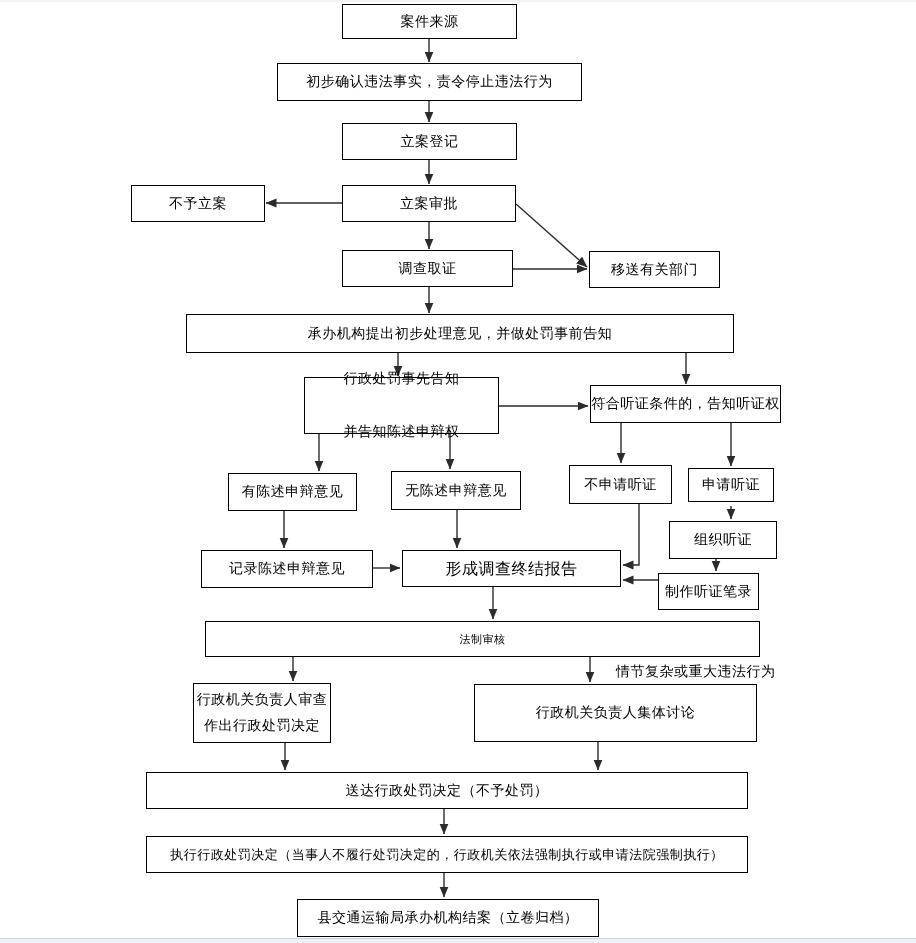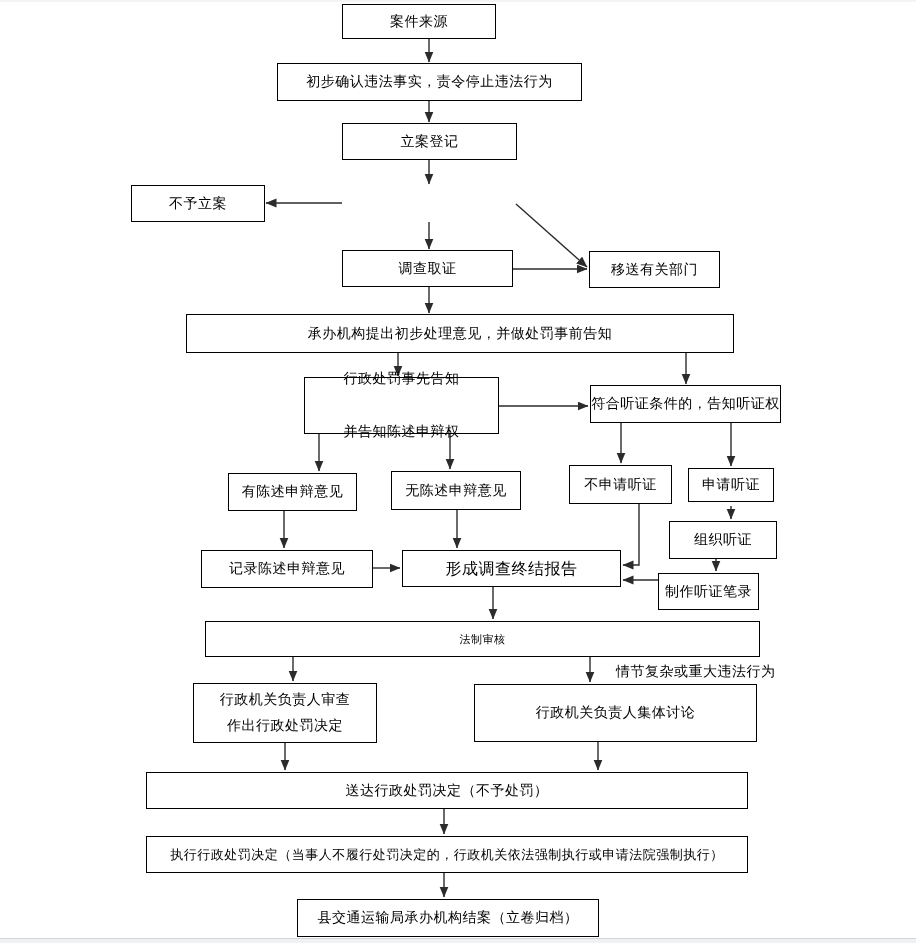--- a/index.html
+++ b/index.html
@@ -85,31 +85,34 @@
         <polyline points="493,587 493,619" fill="none" stroke="#2b2b2b" stroke-width="1.4" marker-end="url(#arrowhead)"></polyline>
         <polyline points="293,657 293,681" fill="none" stroke="#2b2b2b" stroke-width="1.4" marker-end="url(#arrowhead)"></polyline>
         <polyline points="590,657 590,682" fill="none" stroke="#2b2b2b" stroke-width="1.4" marker-end="url(#arrowhead)"></polyline>
         <polyline points="285,743 285,770" fill="none" stroke="#2b2b2b" stroke-width="1.4" marker-end="url(#arrowhead)"></polyline>
         <polyline points="598,742 598,770" fill="none" stroke="#2b2b2b" stroke-width="1.4" marker-end="url(#arrowhead)"></polyline>
         <polyline points="444,809 444,834" fill="none" stroke="#2b2b2b" stroke-width="1.4" marker-end="url(#arrowhead)"></polyline>
         <polyline points="444,873 444,897" fill="none" stroke="#2b2b2b" stroke-width="1.4" marker-end="url(#arrowhead)"></polyline>
       </g>
   </svg>
   <div class="page-bottom-edge"></div>
-<div class="node" style="left: 342px; top: 4px; width: 154px; height: 35px; font-size: 14px; border-color: rgb(0, 0, 0); color: rgb(0, 0, 0);">
+<div class="node" style="left: 342px; top: 4px; width: 175px; height: 35px; font-size: 14px; border-color: rgb(0, 0, 0); color: rgb(0, 0, 0);">
       <div class="node-line">案件来源</div>
     </div>
     <div class="node" style="left: 277px; top: 63px; width: 305px; height: 38px; font-size: 14px; border-color: rgb(0, 0, 0); color: rgb(0, 0, 0);">
       <div class="node-line">初步确认违法事实，责令停止违法行为</div>
     </div>
     <div class="node" style="left: 342px; top: 123px; width: 175px; height: 37px; font-size: 14px; border-color: rgb(0, 0, 0); color: rgb(0, 0, 0);">
       <div class="node-line">立案登记</div>
     </div>
     <div class="node" style="left: 131px; top: 185px; width: 134px; height: 37px; font-size: 14px; border-color: rgb(0, 0, 0); color: rgb(0, 0, 0);">
       <div class="node-line">不予立案</div>
+    </div>
+    <div class="node" style="left: 342px; top: 185px; width: 174px; height: 37px; font-size: 14px; border-color: rgb(0, 0, 0); color: rgb(0, 0, 0);">
+      <div class="node-line">立案审批</div>
     </div>
     <div class="node" style="left: 342px; top: 250px; width: 171px; height: 37px; font-size: 14px; border-color: rgb(0, 0, 0); color: rgb(0, 0, 0);">
       <div class="node-line">调查取证</div>
     </div>
     <div class="node" style="left: 589px; top: 251px; width: 131px; height: 37px; font-size: 14px; border-color: rgb(0, 0, 0); color: rgb(0, 0, 0);">
       <div class="node-line">移送有关部门</div>
     </div>
     <div class="node" style="left: 186px; top: 314px; width: 548px; height: 39px; font-size: 14px; border-color: rgb(0, 0, 0); color: rgb(0, 0, 0);">
       <div class="node-line">承办机构提出初步处理意见，并做处罚事前告知</div>
     </div>
@@ -140,21 +143,21 @@
     </div>
     <div class="node" style="left: 402px; top: 550px; width: 219px; height: 37px; font-size: 16px; border-color: rgb(0, 0, 0); color: rgb(0, 0, 0);">
       <div class="node-line">形成调查终结报告</div>
     </div>
     <div class="node" style="left: 658px; top: 573px; width: 101px; height: 37px; font-size: 14px; border-color: rgb(0, 0, 0); color: rgb(0, 0, 0);">
       <div class="node-line">制作听证笔录</div>
     </div>
     <div class="node" style="left: 205px; top: 621px; width: 555px; height: 36px; font-size: 11px; border-color: rgb(0, 0, 0); color: rgb(0, 0, 0);">
       <div class="node-line">法制审核</div>
     </div>
-    <div class="node" style="left: 193px; top: 683px; width: 184px; height: 60px; font-size: 14px; border-color: rgb(0, 0, 0); color: rgb(0, 0, 0);">
+    <div class="node" style="left: 193px; top: 683px; width: 138px; height: 60px; font-size: 14px; border-color: rgb(0, 0, 0); color: rgb(0, 0, 0);">
       <div class="node-line">行政机关负责人审查</div>
       <div class="node-line">作出行政处罚决定</div>
     </div>
     <div class="node" style="left: 474px; top: 684px; width: 283px; height: 58px; font-size: 14px; border-color: rgb(0, 0, 0); color: rgb(0, 0, 0);">
       <div class="node-line">行政机关负责人集体讨论</div>
     </div>
     <div class="node" style="left: 146px; top: 772px; width: 602px; height: 37px; font-size: 14px; border-color: rgb(0, 0, 0); color: rgb(0, 0, 0);">
       <div class="node-line">送达行政处罚决定（不予处罚）</div>
     </div>
     <div class="node" style="left: 146px; top: 836px; width: 602px; height: 37px; font-size: 13px; border-color: rgb(0, 0, 0); color: rgb(0, 0, 0);">

